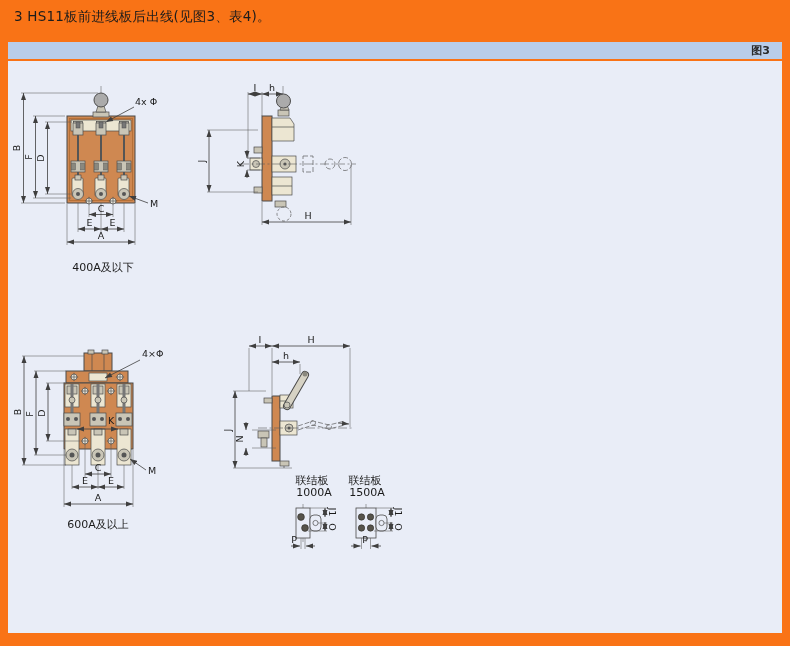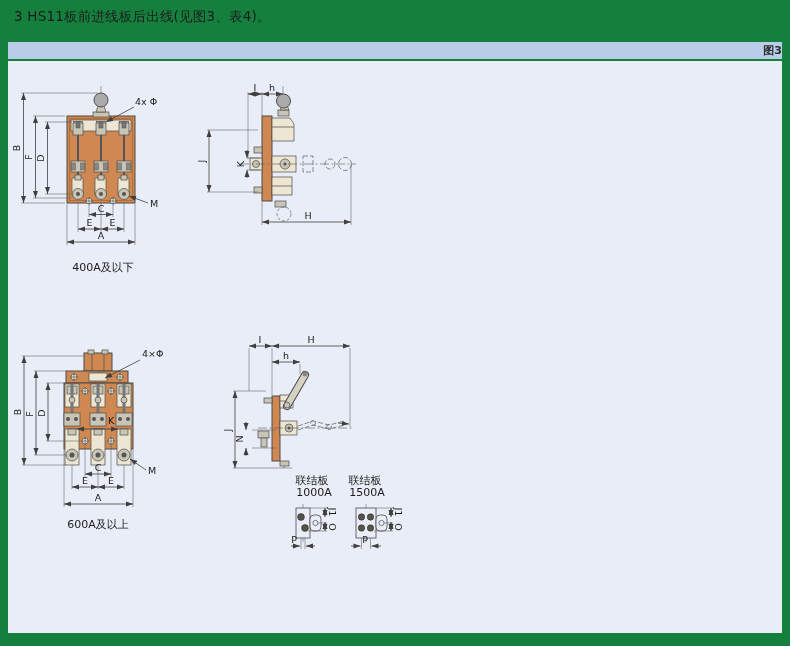--- a/index.html
+++ b/index.html
@@ -1,20 +1,20 @@
 <!DOCTYPE html>
 <html><head>
 <meta charset="utf-8">
 <style>
   html,body{margin:0;padding:0;background:#ffffff;}
-  .page{position:relative;width:790px;height:646px;background:#15803d;overflow:hidden;
+  .page{position:relative;width:790px;height:646px;background:#f97316;overflow:hidden;
         font-family:"DejaVu Sans","Liberation Sans",sans-serif;}
   .title{position:absolute;left:14px;top:8px;font-size:13.5px;color:#1c1c1c;letter-spacing:.2px;}
   .figbar{position:absolute;left:8px;top:42px;width:774px;height:17px;background:#b9cde9;
-          display:flex;align-items:center;justify-content:flex-end;box-sizing:border-box;padding-right:0;}
+          display:flex;align-items:center;justify-content:flex-end;box-sizing:border-box;padding-right:12px;}
   .figtag{font-size:11px;font-weight:bold;color:#2b2b2b;}
   .panel{position:absolute;left:8px;top:61px;width:774px;height:572px;background:#e9edf7;}
   svg{display:block;}
   .board{fill:#cf8851;stroke:#4a4a4a;stroke-width:1;}
   .cream{fill:#ece6d2;stroke:#4a4a4a;stroke-width:.7;}
   .metal{fill:#c9c5b6;stroke:#4a4a4a;stroke-width:.7;}
   .plate{fill:#e9edf7;stroke:#4a4a4a;stroke-width:.8;}
   .hole{fill:#56534b;stroke:#2e2c28;stroke-width:.6;}
   .ln{stroke:#4a4a4a;stroke-width:.7;fill:none;}
   .xl{stroke:#5c5c5c;stroke-width:.55;fill:none;}

